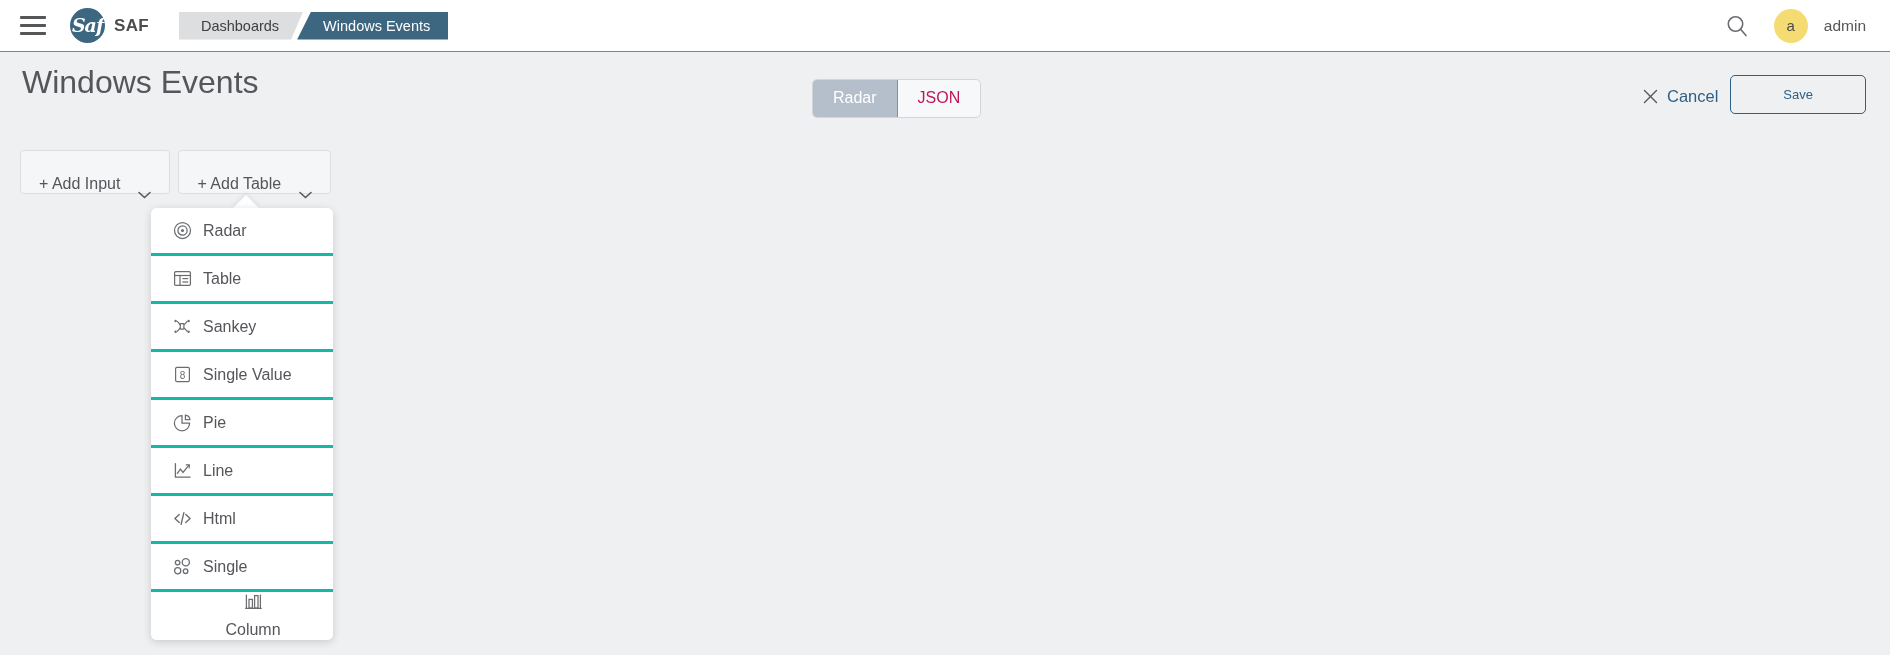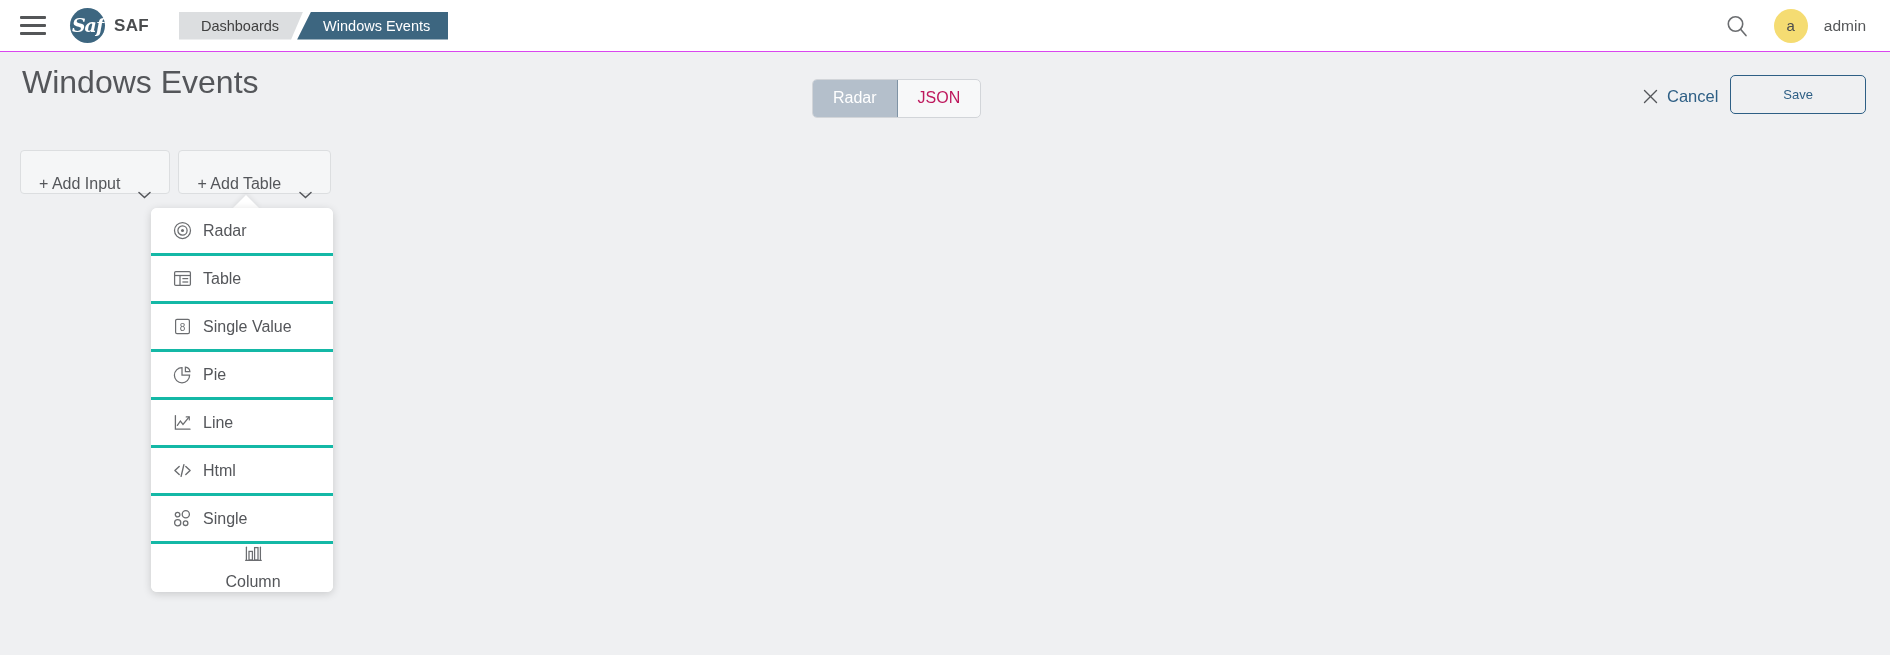--- a/index.html
+++ b/index.html
@@ -274,20 +274,36 @@
         <rect x="1.6" y="2.6" width="15.8" height="13.8" rx="1.2"></rect>
         <line x1="1.6" y1="6.5" x2="17.4" y2="6.5"></line>
         <line x1="7" y1="6.5" x2="7" y2="16.4"></line>
         <line x1="9.4" y1="9.6" x2="15.2" y2="9.6"></line>
         <line x1="9.4" y1="13" x2="15.2" y2="13"></line>
       </svg>
     </span>
     <span class="mi-label">Table</span>
   </div>
 
+  <div class="menu-item">
+    <span class="mi-icon">
+      <svg width="19" height="19" viewBox="0 0 19 19" fill="none" stroke="currentColor" stroke-width="1.2">
+        <circle cx="2.6" cy="4" r="1.2" fill="currentColor" stroke="none"></circle>
+        <circle cx="2.6" cy="14.8" r="1.2" fill="currentColor" stroke="none"></circle>
+        <rect x="7.3" y="6.6" width="3.6" height="5.6" rx="0.6"></rect>
+        <circle cx="15.6" cy="4" r="1.2" fill="currentColor" stroke="none"></circle>
+        <circle cx="15.6" cy="14.8" r="1.2" fill="currentColor" stroke="none"></circle>
+        <path d="M3.9 4.3 C6 5.4 6 6.8 7.3 7.8"></path>
+        <path d="M3.9 14.5 C6 13.4 6 12 7.3 11.1"></path>
+        <path d="M10.9 7.8 C12.2 6.8 13.4 5.2 14.5 4.3"></path>
+        <path d="M10.9 11.1 C12.2 12 13.4 13.6 14.5 14.5"></path>
+      </svg>
+    </span>
+    <span class="mi-label">Sankey</span>
+  </div>
 
   <div class="menu-item">
     <span class="mi-icon">
       <svg width="19" height="19" viewBox="0 0 19 19" fill="none" stroke="currentColor" stroke-width="1.2">
         <rect x="2.6" y="2.3" width="13.8" height="14.4" rx="1.4"></rect>
         <text x="9.5" y="13.6" font-size="10" font-family="Liberation Sans, sans-serif" fill="currentColor" stroke="none" text-anchor="middle">8</text>
       </svg>
     </span>
     <span class="mi-label">Single Value</span>
   </div>

